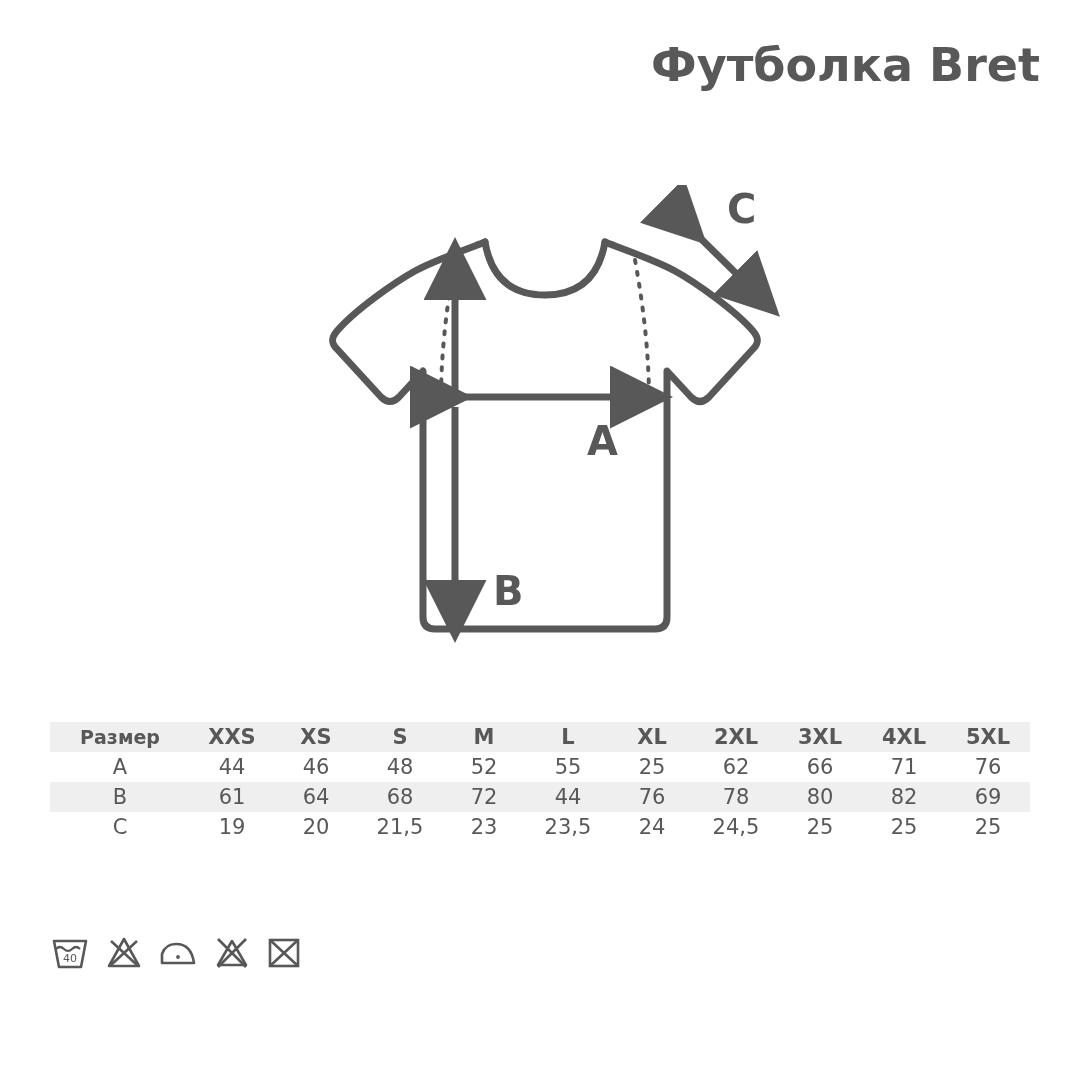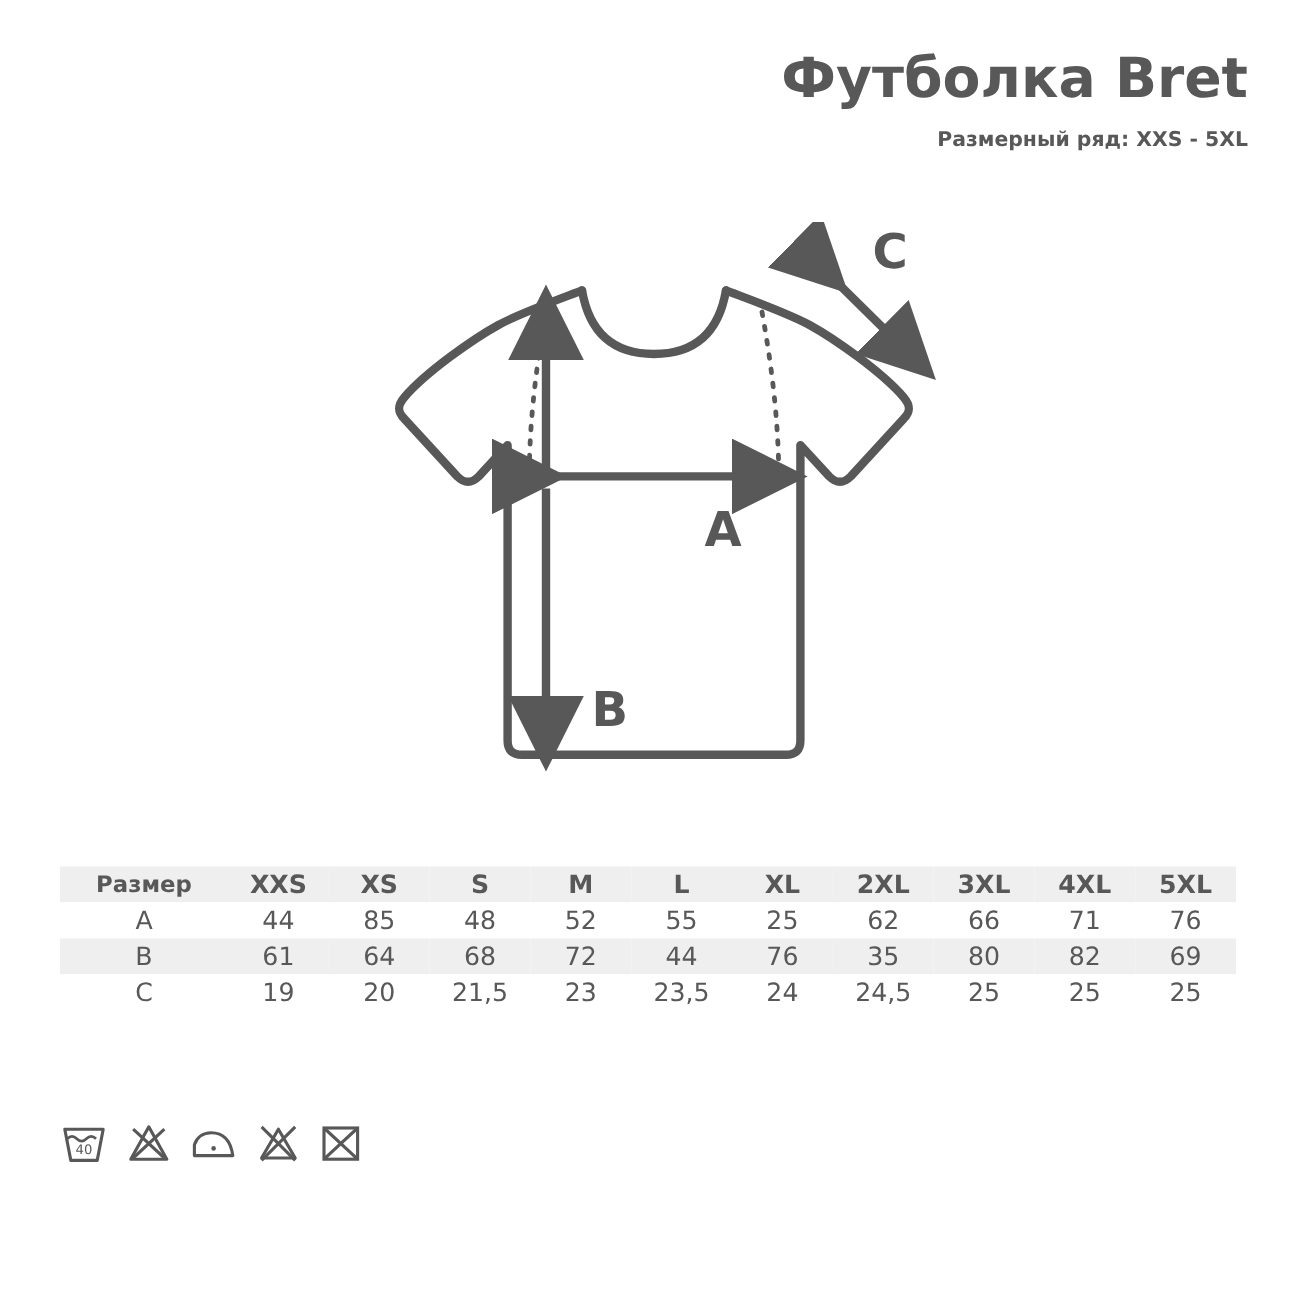--- a/index.html
+++ b/index.html
@@ -113,21 +113,20 @@
     display: block;
   }
 </style>
 </head>
 <body>
 
 <div class="page">
 
   <div class="header">
     <div class="title">Футболка Bret</div>
-    <div class="subtitle">Размерный ряд: XXS - 5XL</div>
   </div>
 
   <div class="illustration">
     <svg viewBox="0 0 500 500" width="500" height="500" xmlns="http://www.w3.org/2000/svg">
 
       <g fill="none" stroke="#585858" stroke-width="7" stroke-linejoin="round" stroke-linecap="round">
         <path d="M190 57
                  C 183 60, 140 75, 120 86
                  C 100 97, 60 125, 42 146
                  C 36 153, 36 158, 42 164
@@ -188,39 +187,39 @@
         <th>2XL</th>
         <th>3XL</th>
         <th>4XL</th>
         <th>5XL</th>
       </tr>
     </thead>
     <tbody>
       <tr class="row-plain">
         <td class="rowhead">A</td>
         <td>44</td>
-        <td>85</td>
+        <td>46</td>
         <td>48</td>
         <td>52</td>
         <td>55</td>
         <td>25</td>
         <td>62</td>
         <td>66</td>
         <td>71</td>
         <td>76</td>
       </tr>
       <tr class="row-shaded">
         <td class="rowhead">B</td>
         <td>61</td>
         <td>64</td>
         <td>68</td>
         <td>72</td>
         <td>44</td>
         <td>76</td>
-        <td>35</td>
+        <td>78</td>
         <td>80</td>
         <td>82</td>
         <td>69</td>
       </tr>
       <tr class="row-plain">
         <td class="rowhead">C</td>
         <td>19</td>
         <td>20</td>
         <td>21,5</td>
         <td>23</td>

